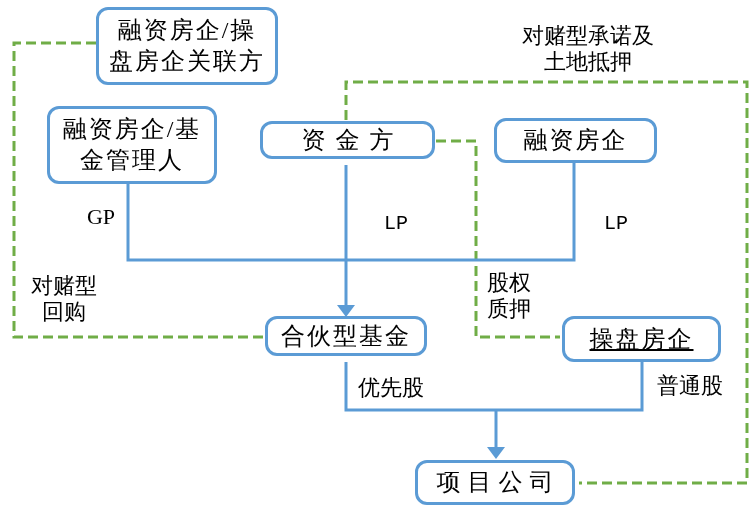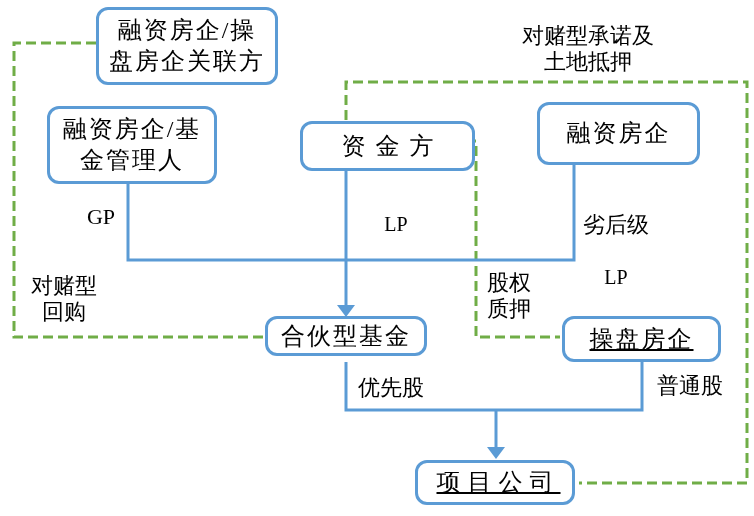--- a/index.html
+++ b/index.html
@@ -21,26 +21,26 @@
   }
   .node {
     position:absolute; box-sizing:border-box;
     border:3px solid var(--node-border,#5b9bd5); border-radius:12px;
     background:#fff;
     display:flex; align-items:center; justify-content:center;
     text-align:center; font-size:24px; line-height:1.28;
   }
   .node .node-label { white-space:pre-line; letter-spacing:2px; }
   .node-capital .node-label { letter-spacing:10px; padding-left:10px; }
-  .node-project .node-label { letter-spacing:7px; padding-left:7px;text-decoration:underline; }
+  .node-project .node-label { letter-spacing:7px; padding-left:7px; }
   .edge-label {
     position:absolute; font-size:22px; line-height:1.2;
     white-space:pre-line; text-align:center;
   }
-  .latin { font-family:Liberation Serif, serif; font-size:20px; }
+  .latin { font-family:Liberation Mono, monospace; font-size:20px; }
   .gp-label { font-family:Liberation Serif, serif; font-size:22px; }
   .lp-line { display:block; }
 </style>
 </head>
 <body>
 
 <div class="diagram">
 
   <svg class="connectors" width="754" height="516" viewBox="0 0 754 516">
 
@@ -59,25 +59,25 @@
   <div class="node" style="left:96px; top:7px; width:182px; height:78px;">
     <span class="node-label">融资房企/操
 盘房企关联方</span>
   </div>
 
   <div class="node" style="left:47px; top:106px; width:170px; height:78px;">
     <span class="node-label">融资房企/基
 金管理人</span>
   </div>
 
-  <div class="node node-capital" style="left:260px; top:121px; width:175px; height:50px;margin-left:40px;">
+  <div class="node node-capital" style="left:260px; top:121px; width:175px; height:38px;">
     <span class="node-label">资金方</span>
   </div>
 
-  <div class="node" style="left:494px; top:102px; width:163px; height:63px;margin-left:43px;">
+  <div class="node" style="left:494px; top:118px; width:163px; height:45px;">
     <span class="node-label">融资房企</span>
   </div>
 
   <div class="node" style="left:265px; top:316px; width:162px; height:40px;">
     <span class="node-label">合伙型基金</span>
   </div>
 
   <div class="node" style="left:562px; top:316px; width:159px; height:46px;text-decoration:underline;">
     <span class="node-label">操盘房企</span>
   </div>
@@ -86,21 +86,20 @@
     <span class="node-label">项目公司</span>
   </div>
 
   <div class="edge-label gp-label" style="left:81px; top:204px; width:40px;">GP</div>
 
   <div class="edge-label" style="left:346px; top:186px; width:100px;">
     <span class="lp-line latin">LP</span>
   </div>
 
   <div class="edge-label" style="left:566px; top:186px; width:100px;">
-    <span class="lp-line">劣后级</span>
     <span class="lp-line latin">LP</span>
   </div>
 
   <div class="edge-label" style="left:12px; top:273px; width:104px;">对赌型
 回购</div>
 
   <div class="edge-label" style="left:459px; top:270px; width:100px;">股权
 质押</div>
 
   <div class="edge-label" style="left:351px; top:375px; width:80px;">优先股</div>

